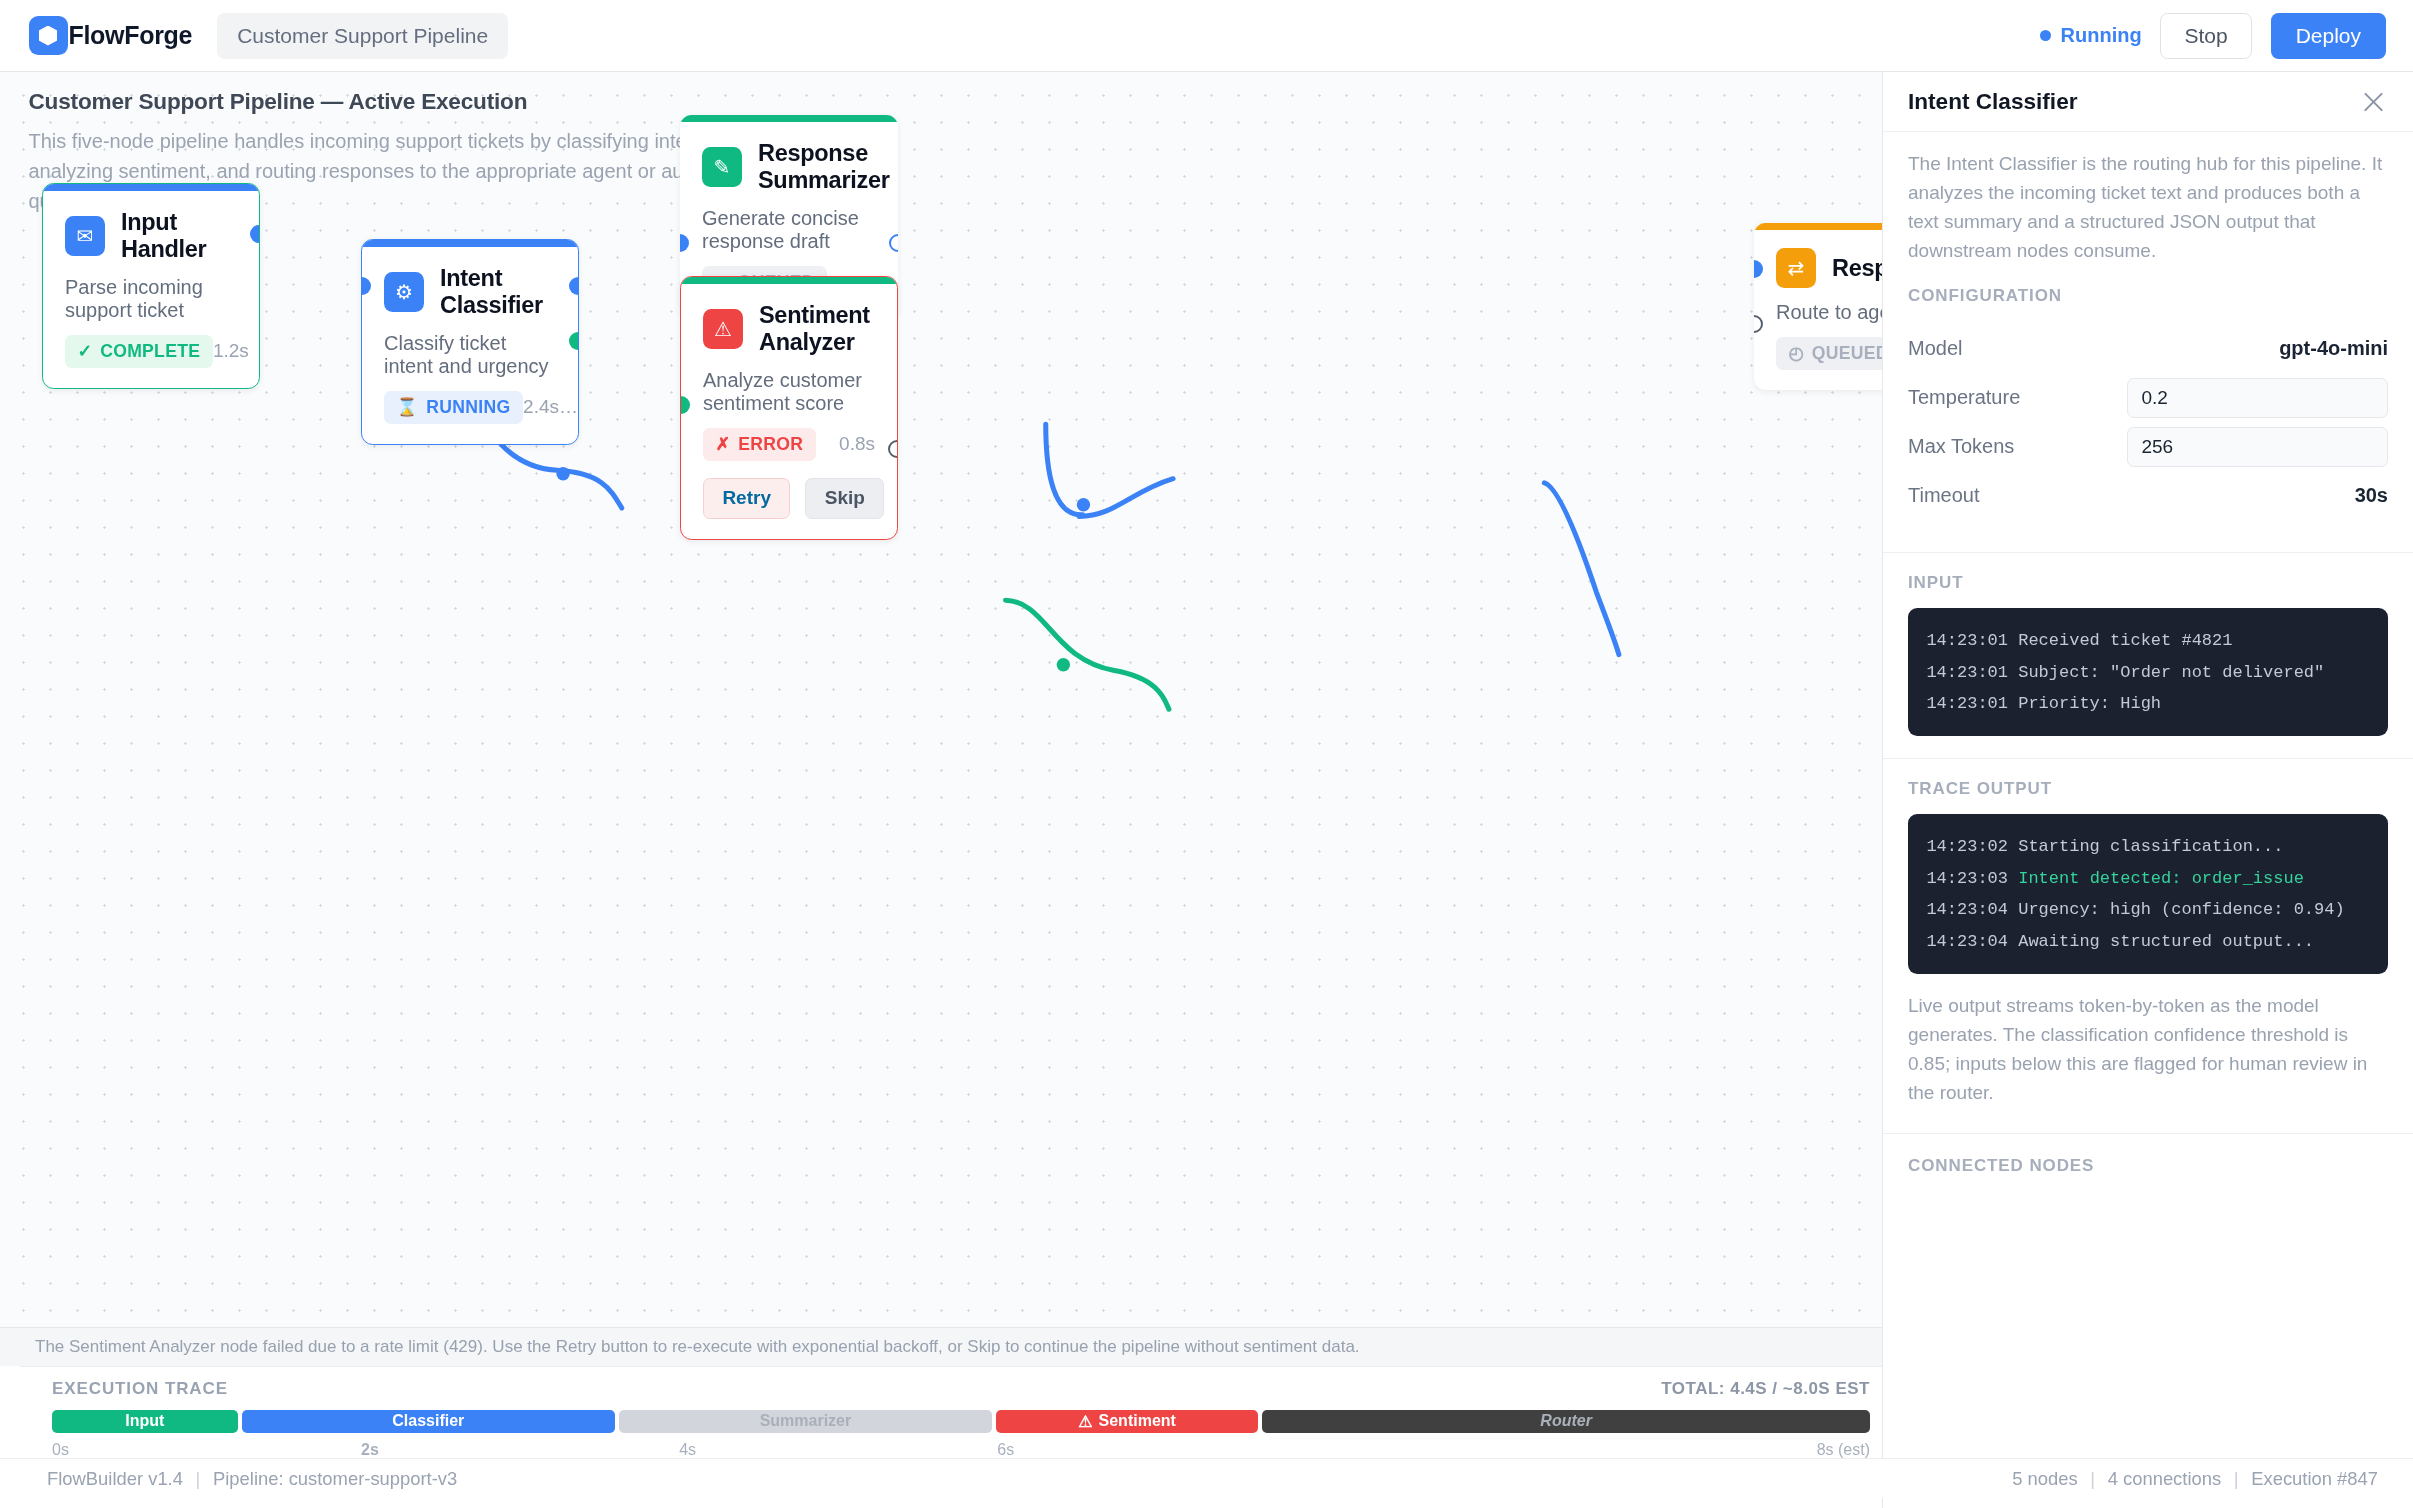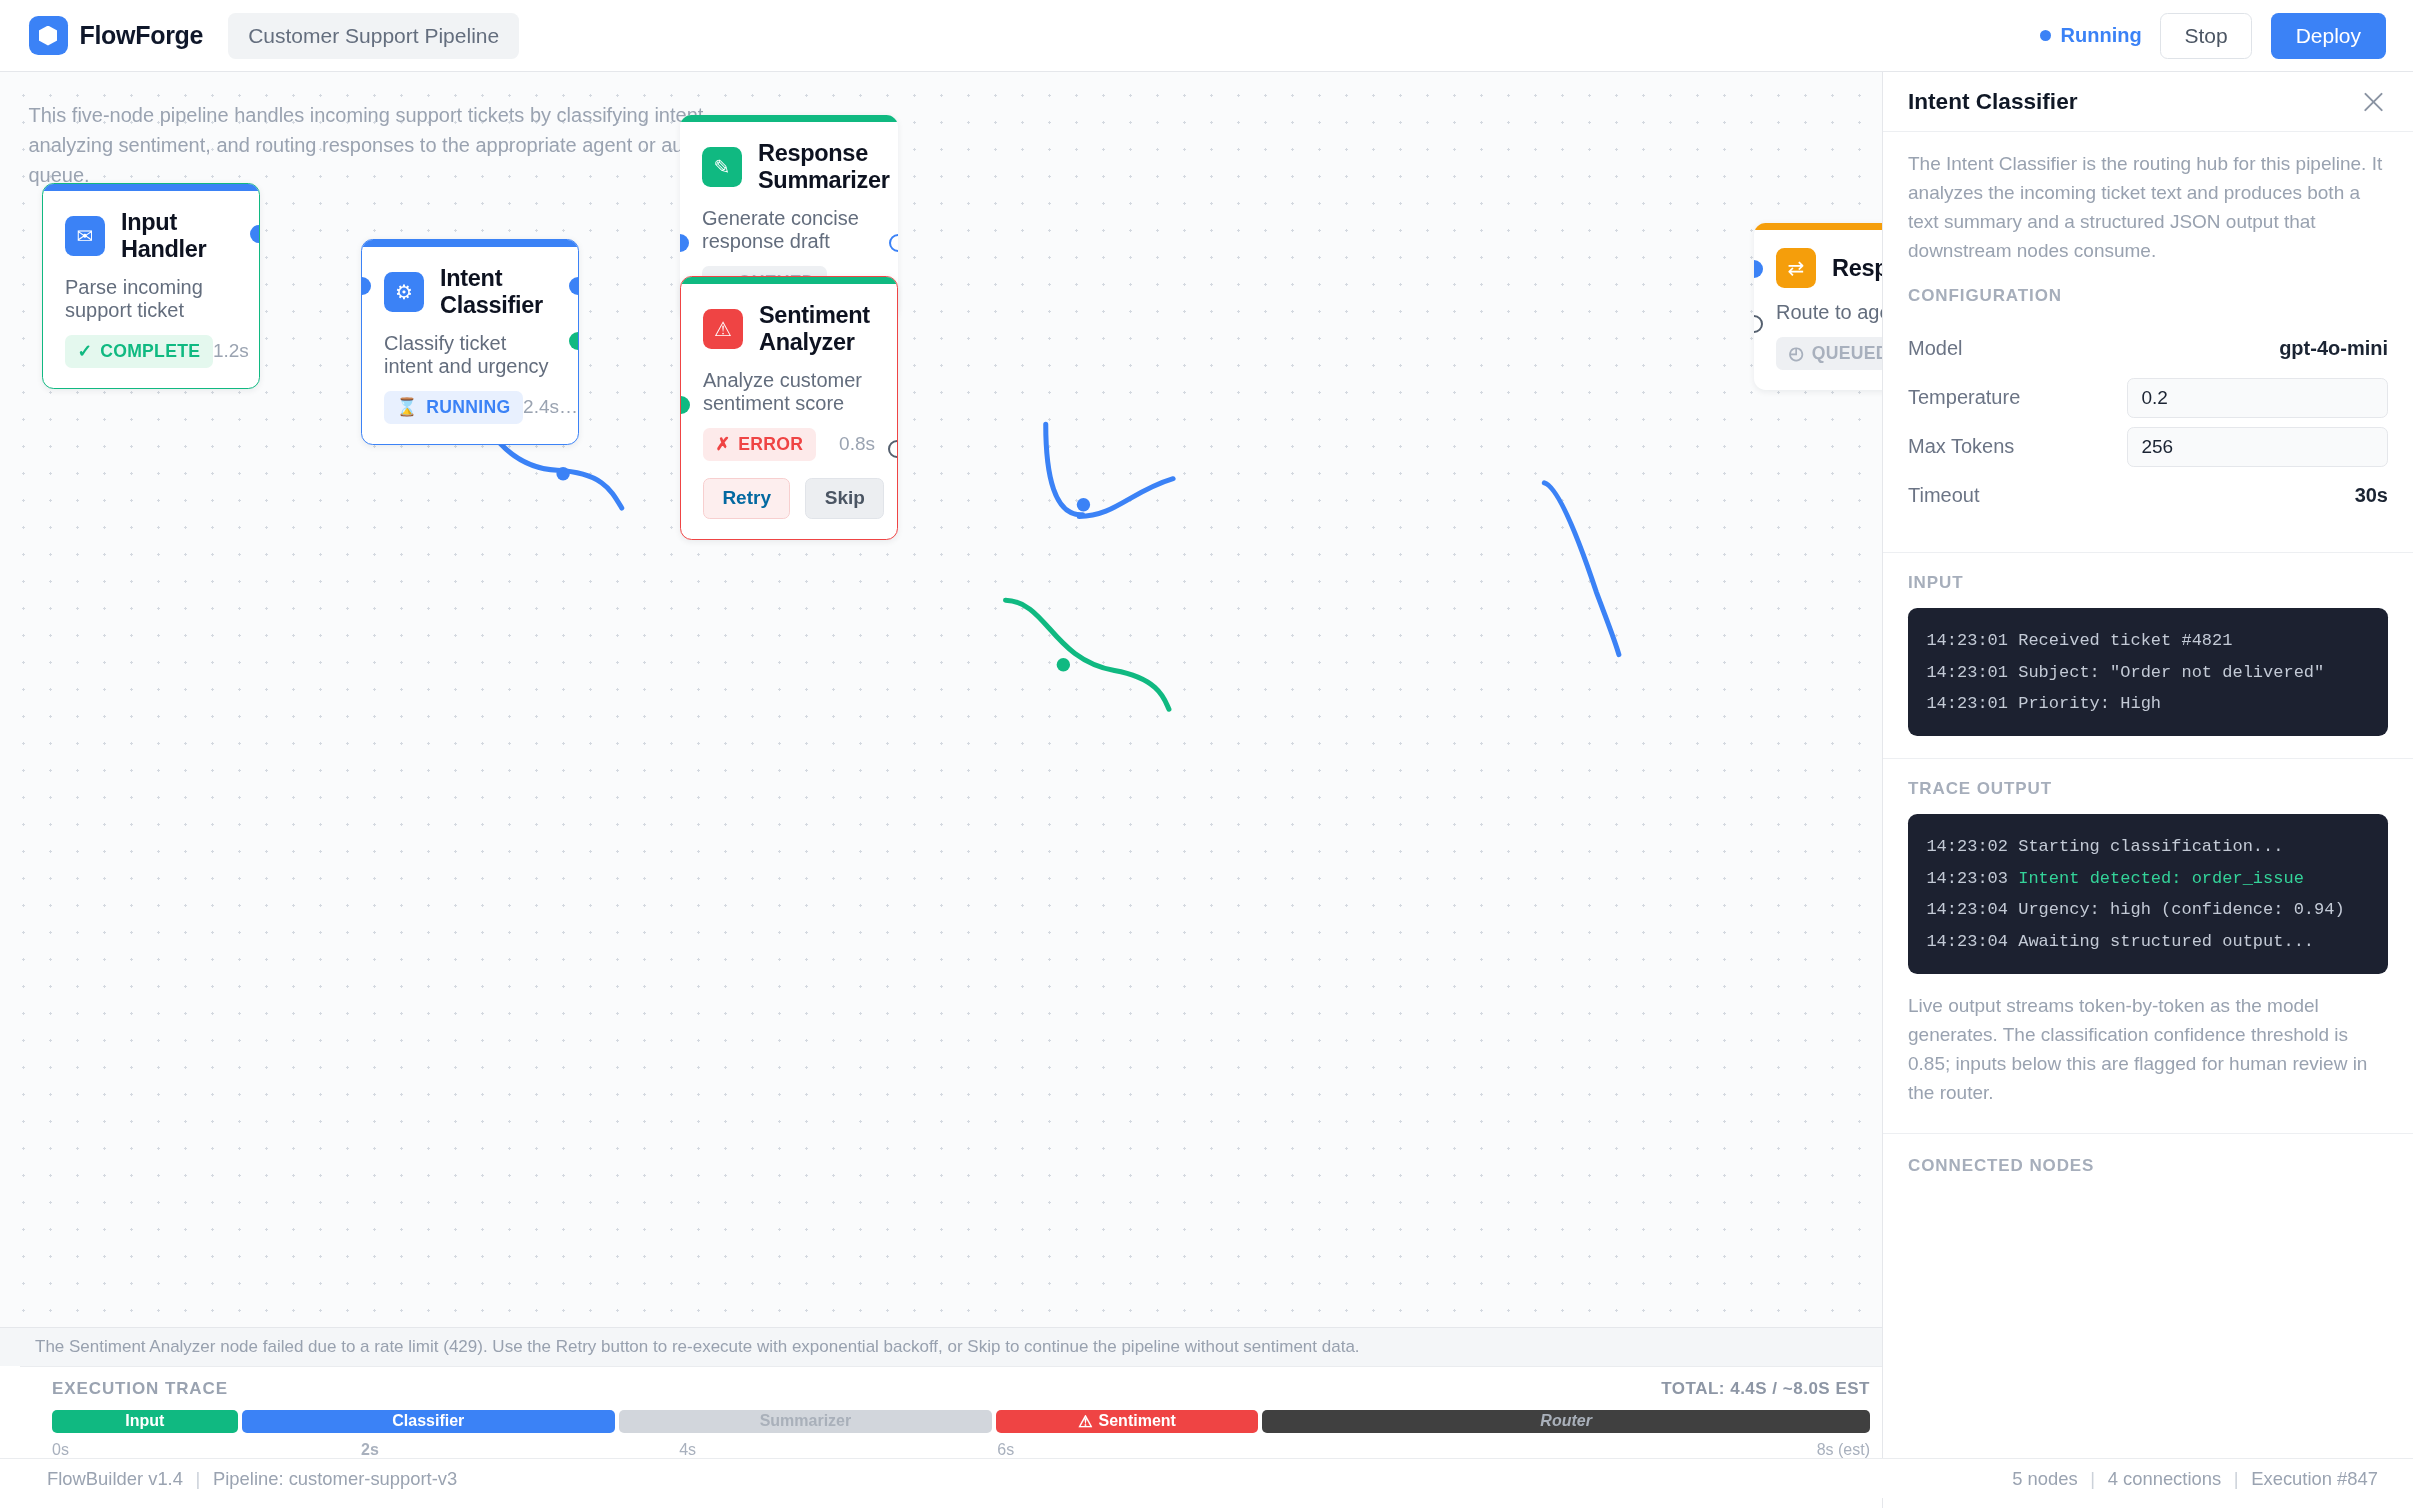--- a/index.html
+++ b/index.html
@@ -12,21 +12,21 @@
   }
   #app { position: relative; width: 2413px; height: 1508px; }
 
   
   .topbar {
     position: absolute; top: 0; left: 0; width: 2413px; height: 72px;
     background: #ffffff;
     border-bottom: 0.8px solid #e5e7eb;
     display: flex; align-items: center;
   }
-  .brand { display: flex; align-items: center; gap: 12px; margin-left: 28.5px; }
+  .brand { display: flex; align-items: center; gap: 1px; margin-left: 28.5px; }
   .logo-mark {
     width: 39px; height: 39px; border-radius: 9.2px;
     background: #3b82f6;
     display: flex; align-items: center; justify-content: center;
   }
   .logo-hex {
     width: 18.4px; height: 20px; background: #ffffff;
     clip-path: polygon(50% 0%, 100% 25%, 100% 75%, 50% 100%, 0% 75%, 0% 25%);
   }
   .brand-name { font-size: 25px; font-weight: 700; color: #0f172a; letter-spacing: -0.3px; }
@@ -233,20 +233,21 @@
         <span>Running</span>
       </div>
       <button class="btn-stop">Stop</button>
       <button class="btn-deploy">Deploy</button>
     </div>
   </div>
 
   <div class="canvas">
 
     <div class="canvas-head">
+      <div class="canvas-title">Customer Support Pipeline — Active Execution</div>
       <div class="canvas-sub">This five-node pipeline handles incoming support tickets by classifying intent, analyzing sentiment, and routing responses to the appropriate agent or auto-reply queue.</div>
     </div>
 
     <svg class="edges" viewBox="0 0 2246 1497">
       <path d="M531,350 C560,350 570,470 665,475 C720,478 730,500 742,520" stroke="#3b82f6" stroke-width="6" fill="none" stroke-linecap="round"></path>
       <circle cx="672" cy="479" r="8" fill="#3b82f6"></circle>
 
       <path d="M1288,530 C1330,530 1350,500 1400,485" stroke="#3b82f6" stroke-width="6" fill="none" stroke-linecap="round"></path>
       <path d="M1292,528 C1258,530 1248,480 1248,420" stroke="#3b82f6" stroke-width="6" fill="none" stroke-linecap="round"></path>
       <circle cx="1293" cy="516" r="8" fill="#3b82f6"></circle>

